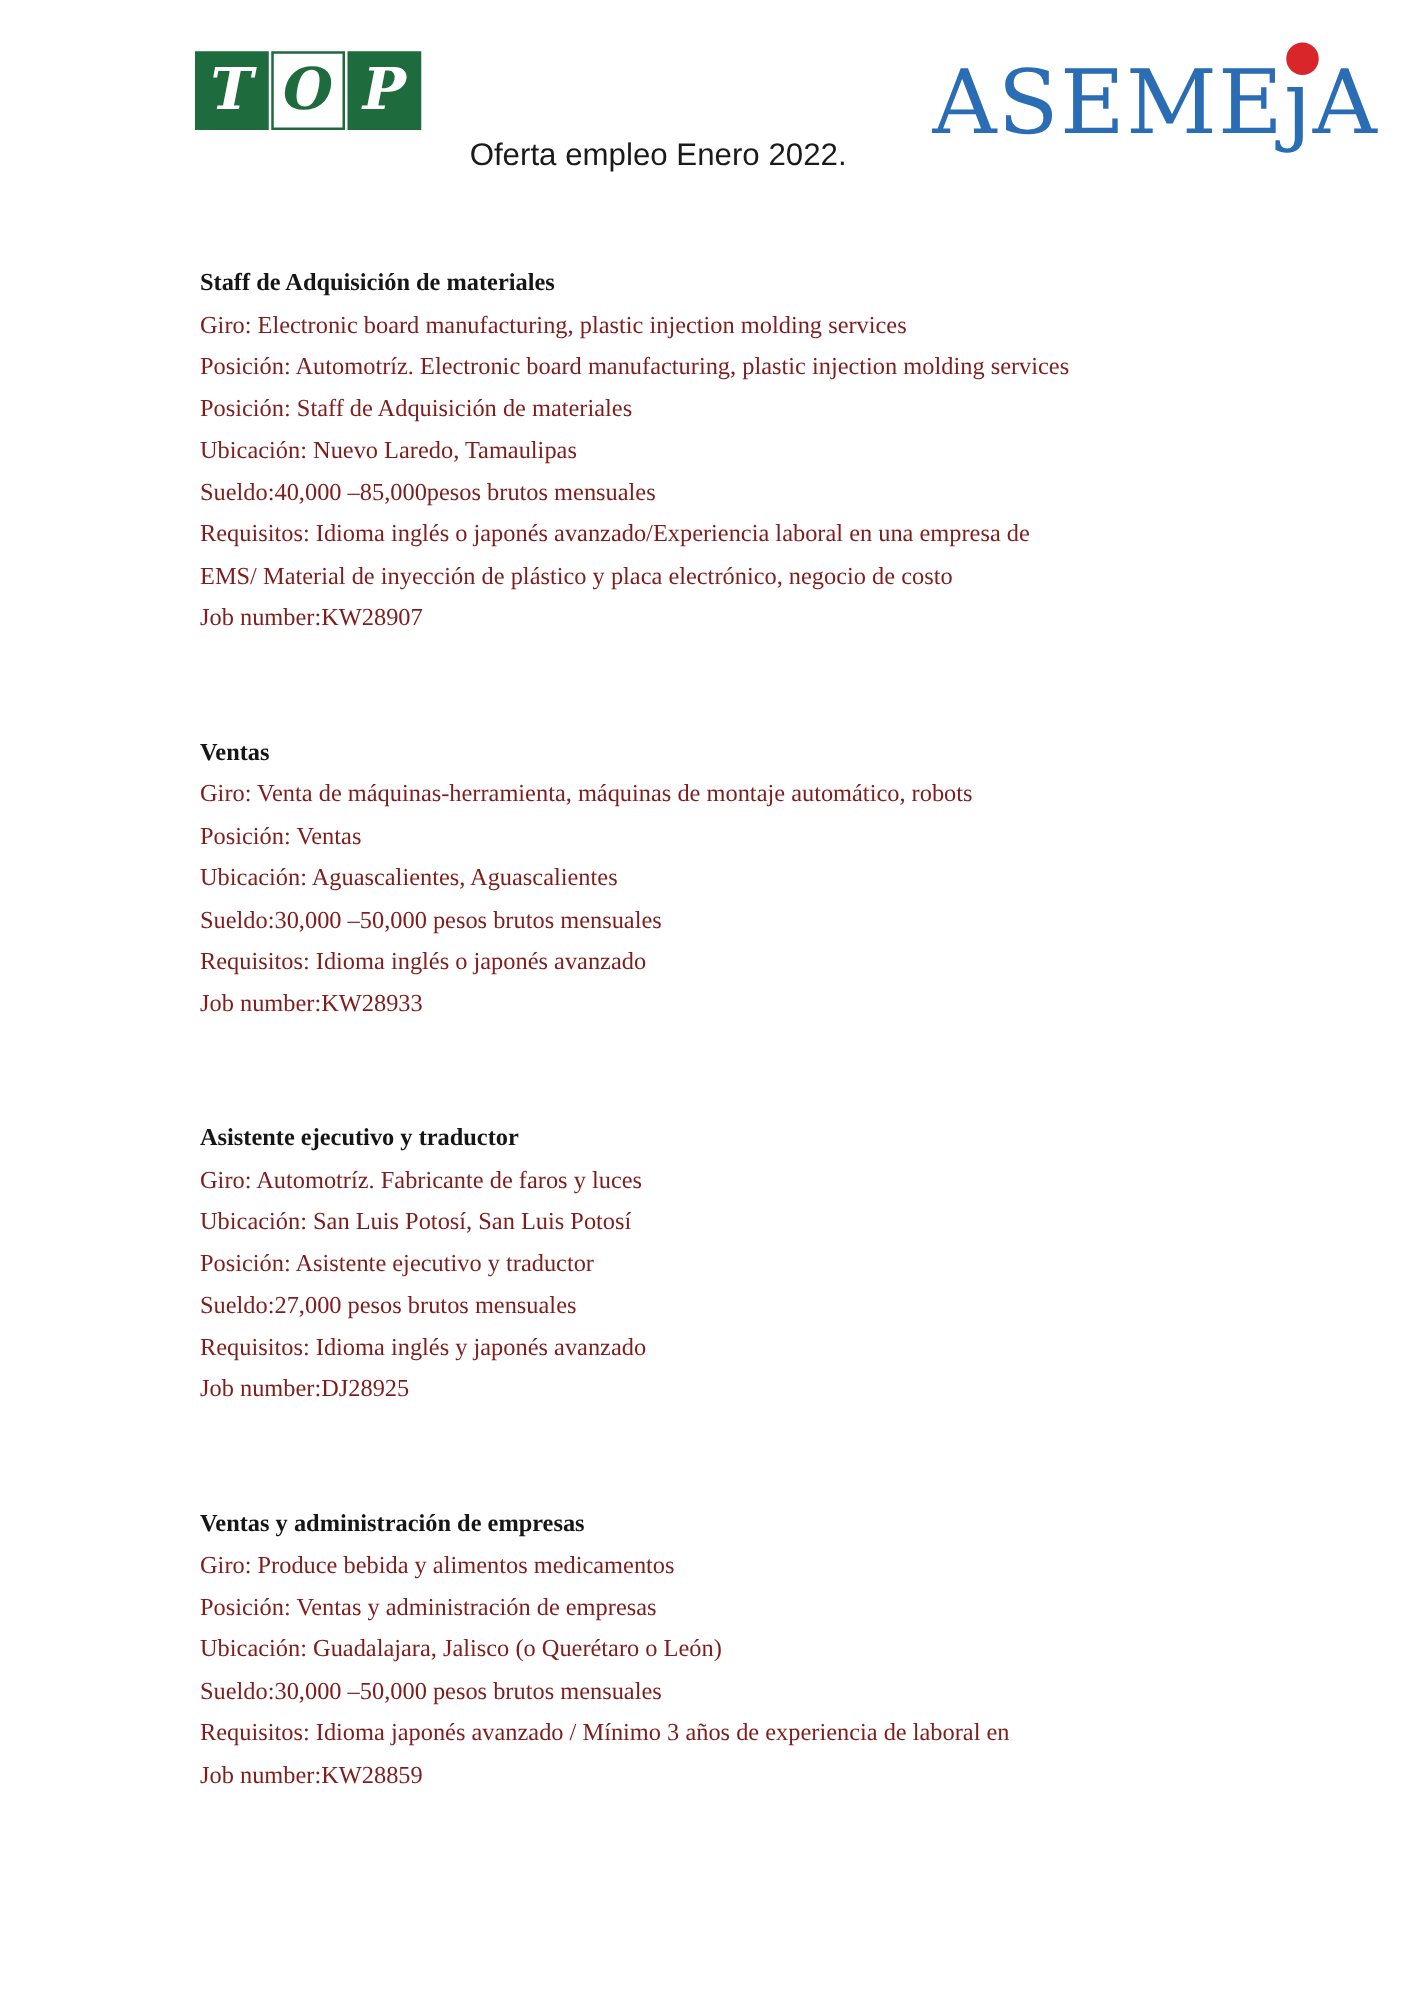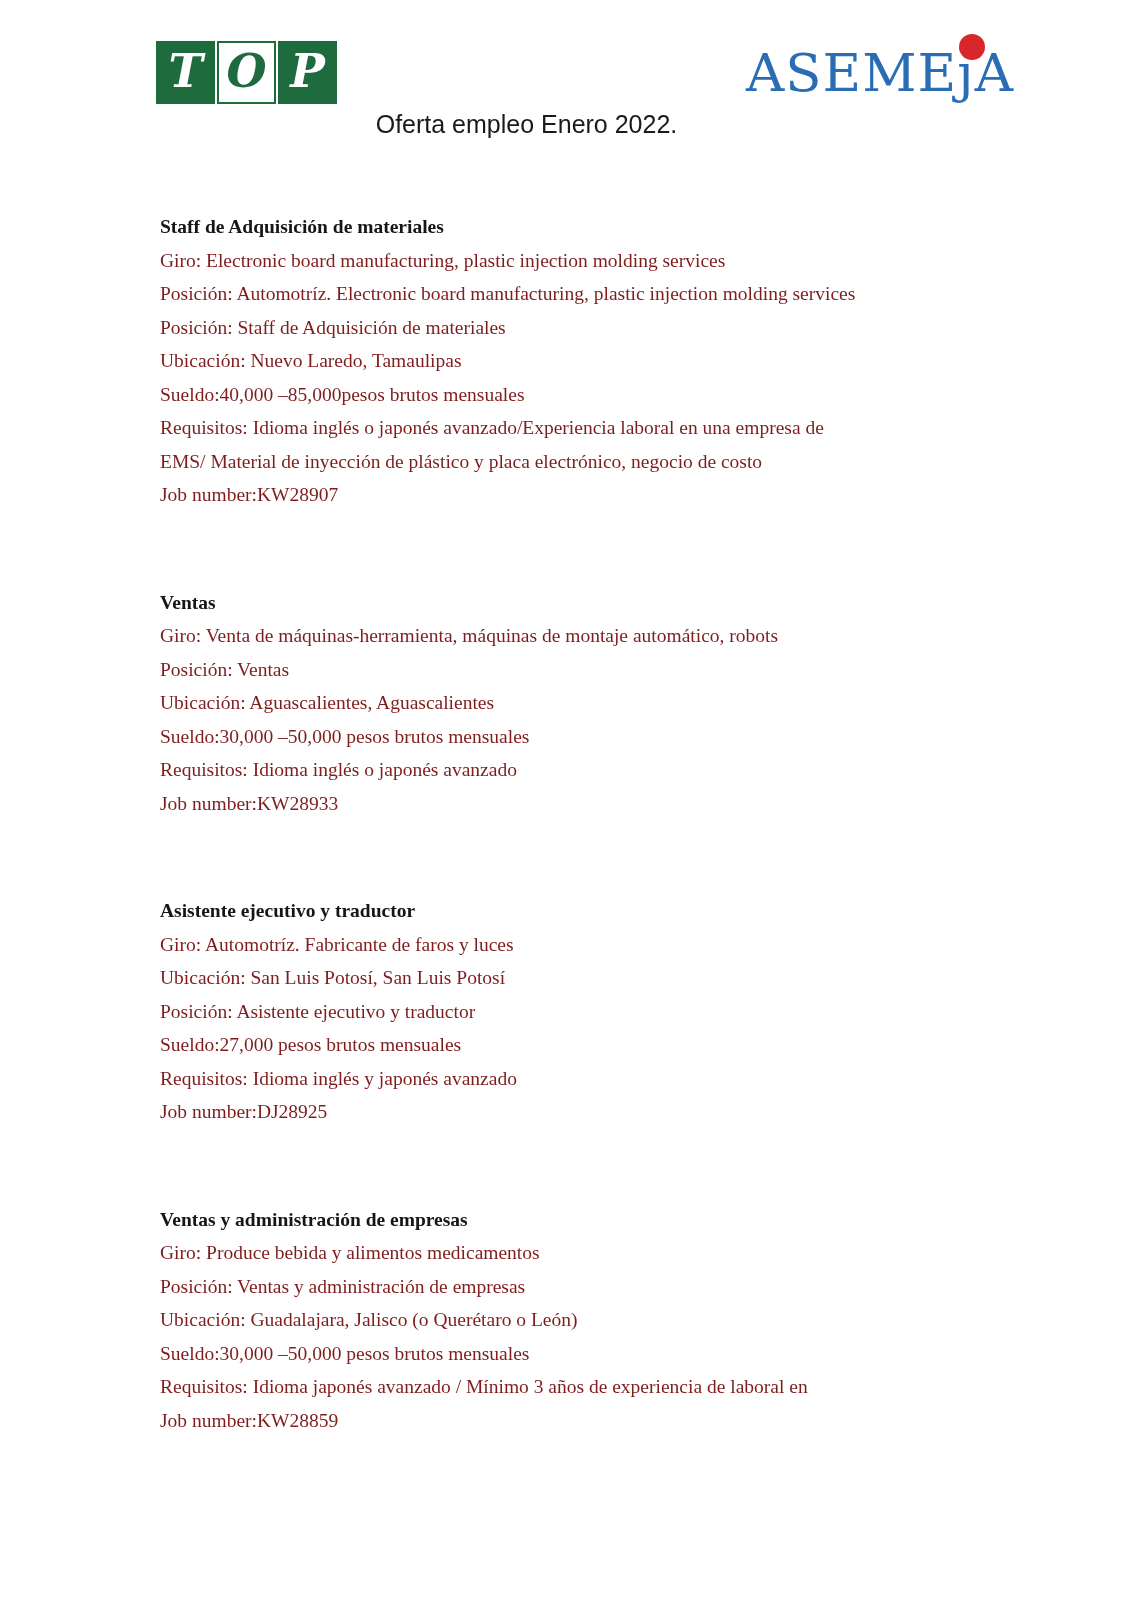--- a/index.html
+++ b/index.html
@@ -12,21 +12,21 @@
   .top-box {
     width:59px; height:63px; display:flex; align-items:center; justify-content:center;
     font-family:"DejaVu Serif", "Liberation Serif", serif; font-style:italic; font-weight:bold;
     font-size:46px; box-sizing:border-box; padding-bottom:4px;
   }
   .top-box.solid { background:#1e6b3d; color:#ffffff; }
   .top-box.outline { background:#ffffff; color:#1e6b3d; border:2px solid #1e6b3d; }
   
   .asemeja {
     position:absolute; left:746px; top:46px; line-height:1;
-    font-family:"DejaVu Serif", "Liberation Serif", serif; font-size:53px;
+    font-family:"DejaVu Serif", "Liberation Serif", serif; font-size:71px;
     color:#2a6db5; letter-spacing:1px; white-space:nowrap;
   }
   .jwrap { position:relative; display:inline-block; }
   .asemeja-dot {
     position:absolute; width:26px; height:26px; border-radius:50%;
     background:#d8262b; top:-12px; left:2px; z-index:2;
   }
   
   .doc-title {
     position:absolute; top:110px; left:0; right:0; margin:0;

